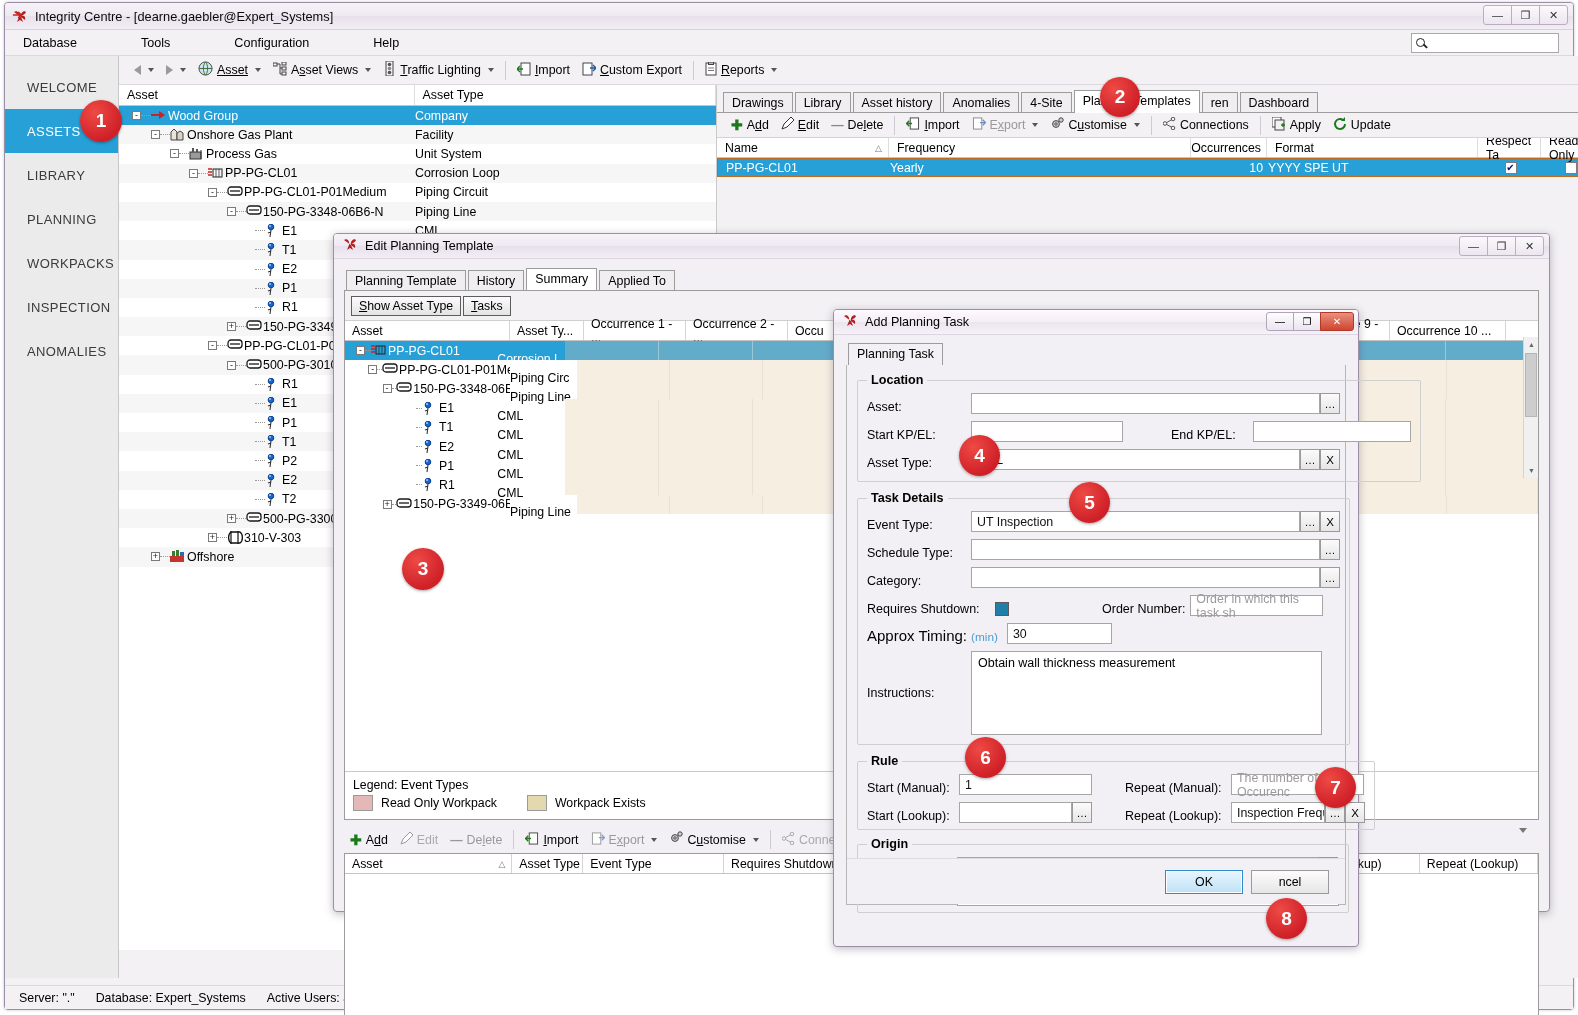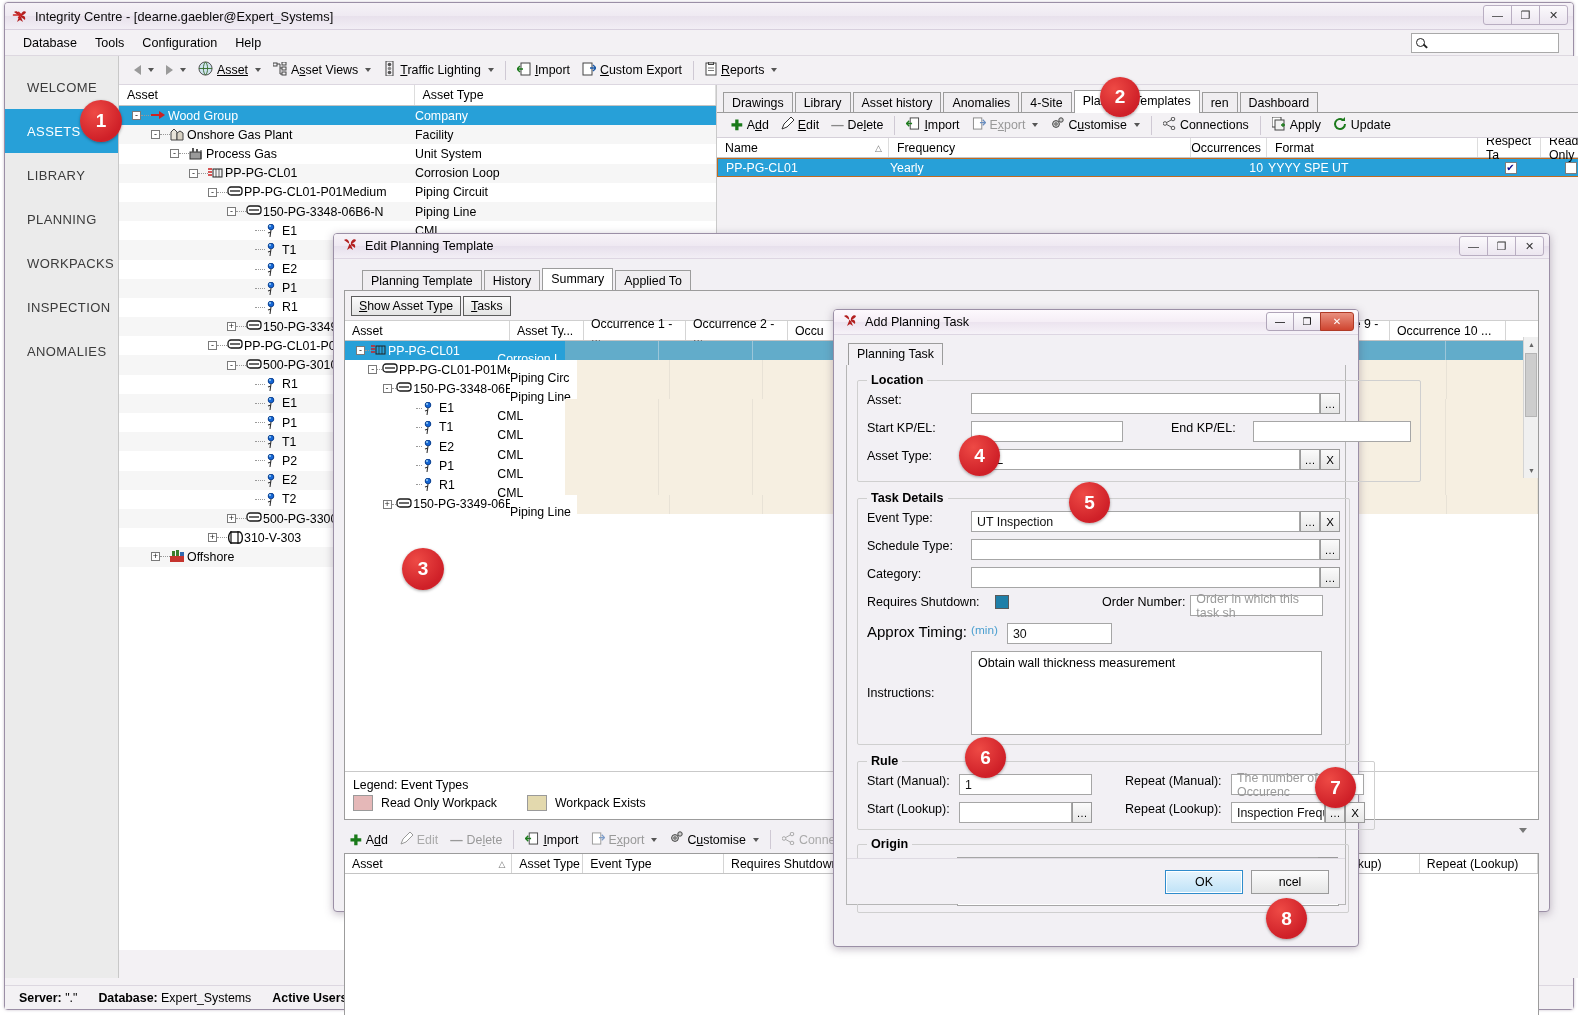--- a/index.html
+++ b/index.html
@@ -44,20 +44,21 @@
   }
   .wb:first-child { border-radius: 3px 0 0 3px; }
   .wb:last-child { border-radius: 0 3px 3px 0; }
 
   
   .menubar {
     height: 26px; background: #f3f1f4;
     display: flex; align-items: center; padding-left: 9px;
     border-bottom: 1px solid #ddd8e0;
     position: relative;
+    gap: 46px;
   }
   .menubar .mi { padding: 3px 9px; font-size: 12.6px; cursor: default; }
   .search-box {
     position: absolute; right: 14px; top: 3px;
     width: 148px; height: 20px;
     background: #fff; border: 1px solid #a9a9a9;
     display: flex; align-items: center; padding-left: 4px;
   }
   .mag { width: 11px; height: 11px; position: relative; display:inline-block; }
   .mag::before {
@@ -167,21 +168,21 @@
   .dlg-title {
     height: 25px;
     background: linear-gradient(to bottom,#f7f3f8 0%,#efe9f2 48%,#e7e0ec 52%,#f2eef5 100%);
     display:flex; align-items:center; padding-left:8px; border-radius:3px 3px 0 0;
     position: relative; border-bottom: 1px solid #ddd6e2;
   }
   .dlg-title .t { font-size: 12.6px; margin-left: 7px; }
 
   #epDialog { left: 333px; top: 233px; width: 1217px; height: 679px; }
 
-  .ep-tabs { display:flex; align-items:flex-end; height:23px; padding-left:12px; margin-top:8px;margin-left:16px; }
+  .ep-tabs { display:flex; align-items:flex-end; height:23px; padding-left:12px; margin-top:8px; }
   .ep-body { margin: 0 10px; background:#fff; border:1px solid #9c9c9c; height: 530px; position: relative;}
   .showbtns { display:flex; gap:0; padding:5px 6px 4px 6px; background:#f3f1f4; border-bottom:1px solid #cfcfcf;}
   .sbtn {
     border:1px solid #5d5d5d; background: linear-gradient(to bottom,#fbfbfb,#e4e4e4);
     padding: 2px 7px; font-size:12.3px;
   }
   .ep-grid-head { height:20px; display:flex; align-items:center; font-size:12.3px; border-bottom:1px solid #c4c4c4; background:#fff;}
   .ep-gh { border-right:1px solid #d5d5d5; height:100%; display:flex;align-items:center;padding-left:7px;}
   .ep-row { height:19.2px; display:flex; align-items:center; font-size:12.3px; position:relative;}
   .ep-row .c1 { width:165px; display:flex; align-items:center; padding-left:6px;}
@@ -206,21 +207,21 @@
   .apb.close { background:linear-gradient(to bottom,#e9907f,#cf4530); color:#fff; border-color:#b03a26; border-radius:0 3px 3px 0; width:34px;}
   .apb:first-child{border-radius:3px 0 0 3px;}
 
   .ap-tab-strip { padding-left:14px; margin-top:8px; display:flex; align-items:flex-end; height:22px;}
   .ap-inner { margin:0 12px; border:1px solid #b6b6b6; border-top:none; background:#f2f0f4; height:540px; padding:0; position:relative; }
   .ap-panel { padding: 8px 10px 16px 10px; }
   fieldset.grp {
     border:1px solid #cfcfcf; border-radius:2px; margin:0 0 9px 0; padding:6px 9px 9px 9px;
   }
   fieldset.grp legend { font-size:12.6px; font-weight:bold; padding:0 4px; }
-  .frow { display:flex; align-items:flex-start; margin-bottom:7px; }
+  .frow { display:flex; align-items:flex-end; margin-bottom:7px; }
   .flbl { font-size:12.5px; width:104px; flex:0 0 104px; }
   .fin {
     height:21px; border:1px solid #a6a6a6; background:#fff; font-size:12.4px;
     display:flex; align-items:center; padding-left:5px; color:#111;
   }
   .fin.ph { color:#9a9a9a; }
   .btn-dots {
     width:20px;height:21px;border:1px solid #9a9a9a;background:linear-gradient(to bottom,#fbfbfb,#e6e6e6);
     display:flex;align-items:center;justify-content:center;font-size:11px;line-height:6px;
   }
@@ -234,21 +235,21 @@
   .ap-footer { position:absolute; left:0; bottom:0; width:100%; height:46px; border-top:1px solid #dedae2; background:#f2f0f4; display:flex; align-items:center; justify-content:flex-end; padding-right:16px; gap:8px;}
   .ok-btn { width:78px;height:24px;border:1px solid #2f8ccc;background:linear-gradient(to bottom,#e8f5fd,#bfe2f7); display:flex;align-items:center;justify-content:center;font-size:12.4px; box-shadow: inset 0 0 0 1px #fff;}
   .cancel-btn { width:78px;height:24px;border:1px solid #9a9a9a;background:linear-gradient(to bottom,#fcfcfc,#e6e6e6); display:flex;align-items:center;justify-content:center;font-size:12.4px;}
 
   
   .statusbar {
     position:absolute; left:5px; bottom:3px; width: 1568px; height:24px;
     background:#f3f1f4; border-top:1px solid #dcd7e0;
     display:flex; align-items:center; padding-left:14px; font-size:12.4px; gap:5px;
   }
-  .statusbar b { font-weight:bold; }
+  .statusbar b { font-weight:normal; }
   .sb-item { margin-right: 16px; }
 
   
   .badge {
     position:absolute; border-radius:50%;
     background: radial-gradient(circle at 35% 30%, #ee4a45, #cf2028 70%);
     color:#fff; display:flex; align-items:center; justify-content:center;
     font-size:19px; font-weight:bold;
     box-shadow: 0 1px 3px rgba(0,0,0,.35);
     z-index: 90;

